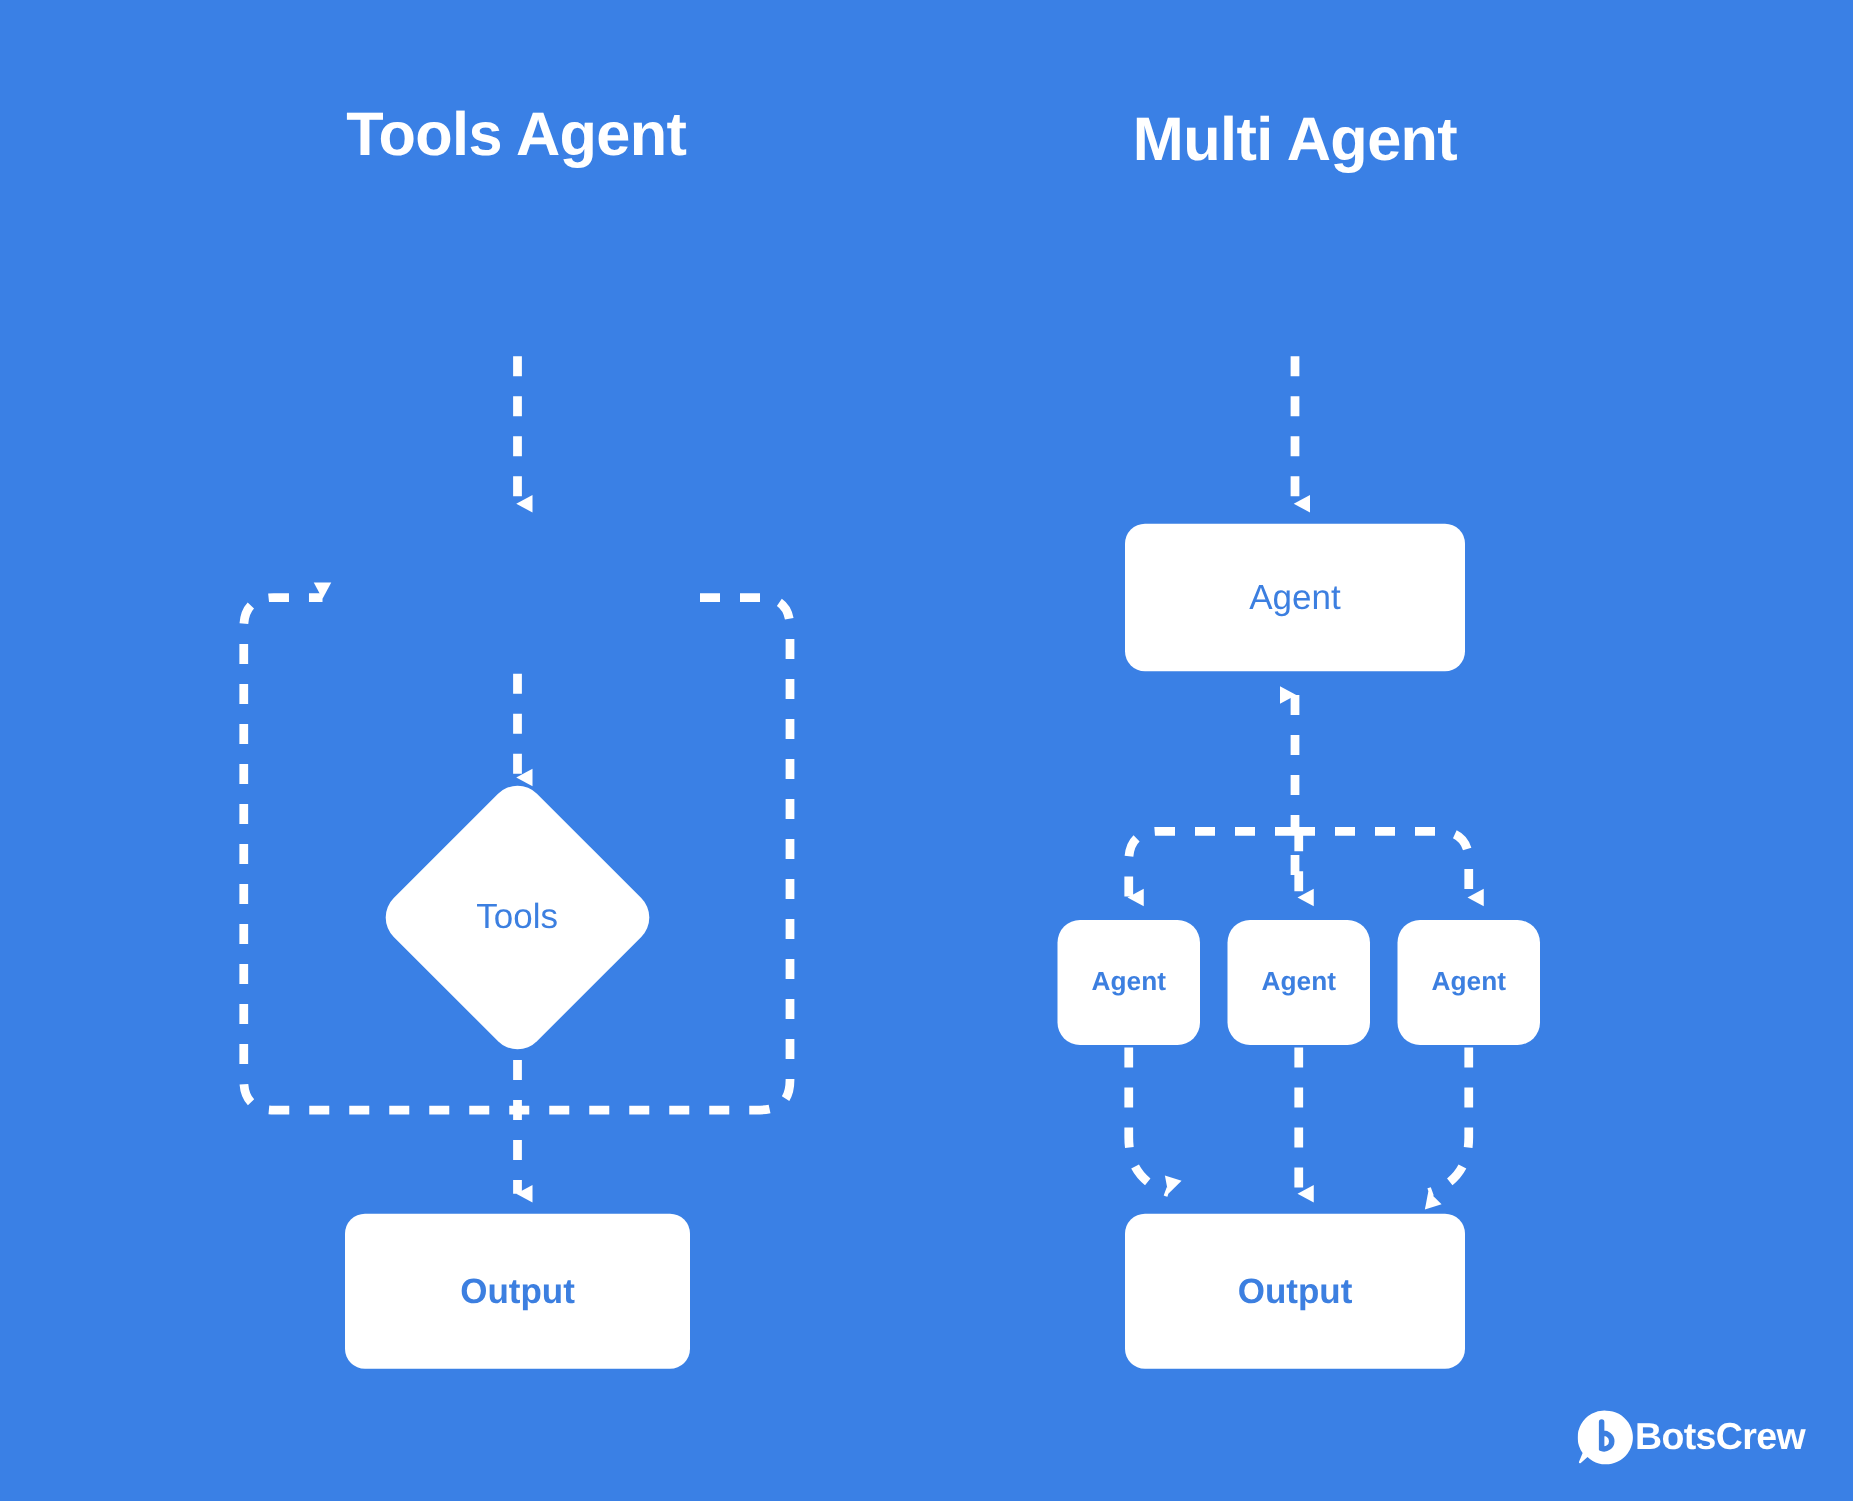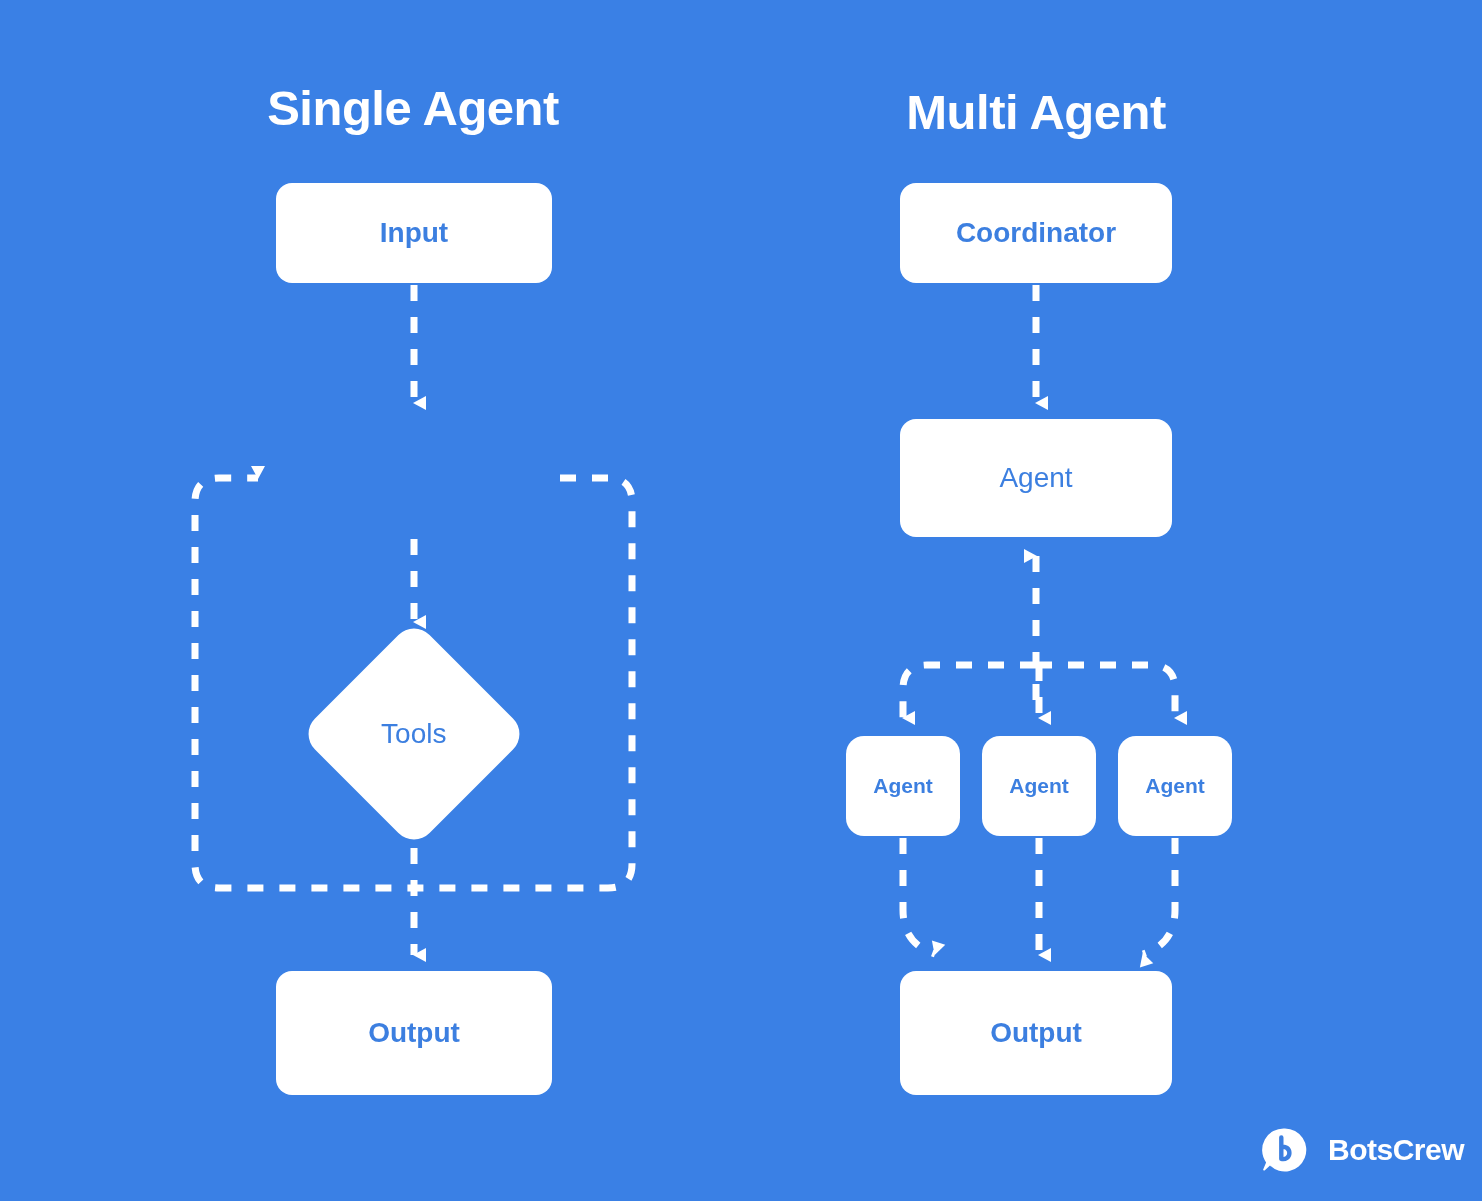--- a/index.html
+++ b/index.html
@@ -87,21 +87,21 @@
   #node-agent-3     { left: 1118px; top: 736px; width: 114px; height: 100px; border-radius: 18px; }
   #node-output-multi{ left: 900px; top: 971px; width: 272px; height: 124px; }
 
   
   #logo {
     position: absolute;
     left: 1262px; top: 1127px;
     height: 46px;
     display: flex;
     align-items: center;
-    gap: 20px;
+    gap: 0;
   }
   #logo-mark {
     width: 46px; height: 46px;
     position: relative;
   }
   #logo-text {
     color: #FFFFFF;
     font-size: 30px;
     font-weight: bold;
     letter-spacing: -0.5px;
@@ -151,40 +151,34 @@
       <path d="M1036,665 L1151,665 Q1175,665 1175,689 L1175,718" marker-end="url(#arw-down)"></path>
 
       <path d="M903,838 L903,910 Q903,944 935,954" marker-end="url(#arw-diag)"></path>
 
       <path d="M1039,838 L1039,955" marker-end="url(#arw-down)"></path>
 
       <path d="M1175,838 L1175,910 Q1175,944 1143,954" marker-end="url(#arw-diag)"></path>
     </g>
   </svg>
 
-  <div class="col-title" id="title-single">Single Agent</div>
+  <div class="col-title" id="title-single">Tools Agent</div>
 
   <div class="col-title" id="title-multi">Multi Agent</div>
 
-  <div class="node big" id="node-input">
-    <span class="label">Input</span>
-  </div>
 
 
   <div class="node" id="node-tools">
     <span class="label">Tools</span>
   </div>
 
   <div class="node big" id="node-output">
     <span class="label">Output</span>
   </div>
 
-  <div class="node big" id="node-coordinator">
-    <span class="label">Coordinator</span>
-  </div>
 
   <div class="node plain" id="node-agent-main">
     <span class="label">Agent</span>
   </div>
 
   <div class="node small" id="node-agent-1">
     <span class="label">Agent</span>
   </div>
 
   <div class="node small" id="node-agent-2">

